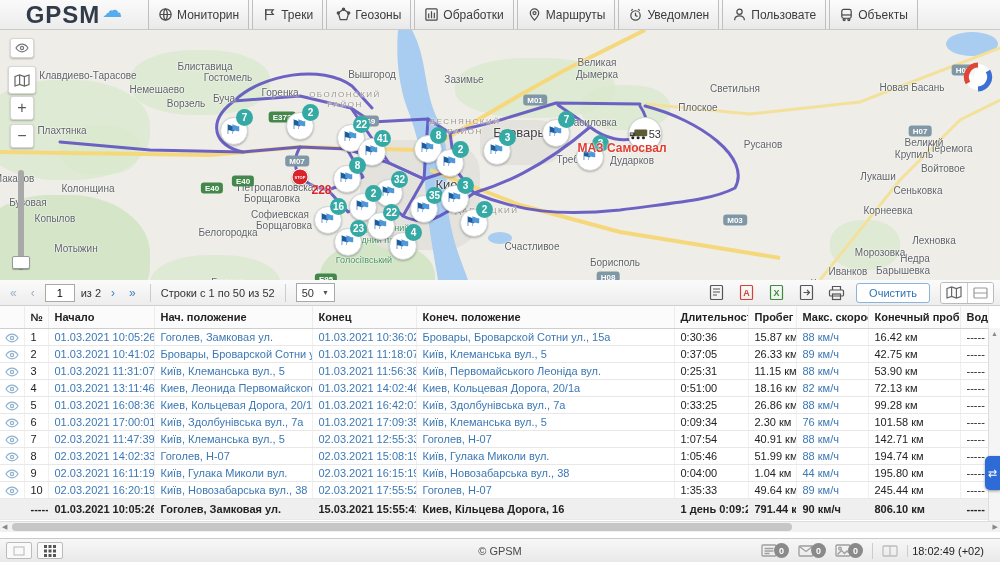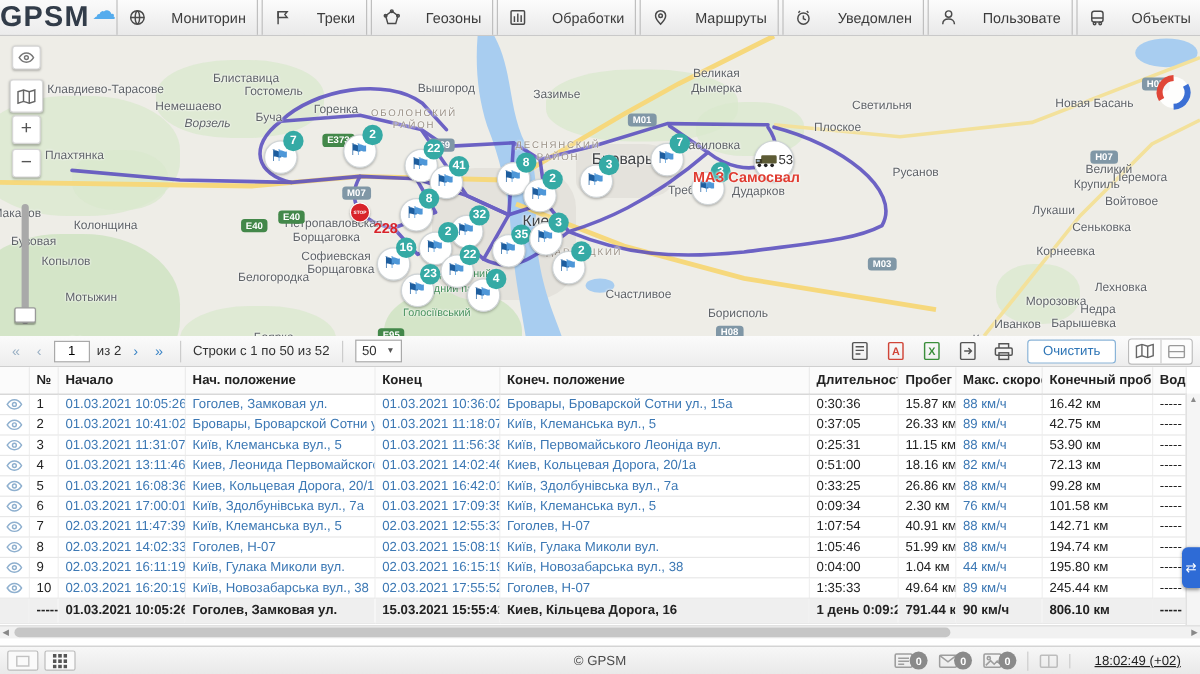--- a/index.html
+++ b/index.html
@@ -6,21 +6,21 @@
   html,body { width:1000px; height:562px; overflow:hidden; }
   body { font-family:"Liberation Sans", sans-serif; font-size:11px; color:#333; background:#fff; position:relative; }
   svg { display:block; }
 
   
   .nav { position:absolute; left:0; top:0; width:1000px; height:30px; background:linear-gradient(#fafafa,#ececec); border-bottom:1px solid #c9c9c9; display:flex; align-items:stretch; }
   .logo { width:148px; display:flex; align-items:center; justify-content:center; gap:2px; }
   .logo-text { font-size:24px; font-weight:800; letter-spacing:1px; color:#323c49; line-height:1; }
   .logo-cloud { color:#55aced; font-size:20px; line-height:1; margin-top:-9px; }
   .tabs { display:flex; align-items:stretch; flex:1; }
-  .tab { display:flex; align-items:center; gap:21px; padding:0 9px; border-left:1px solid #bfbfbf; border-right:1px solid #bfbfbf; margin-right:3px; background:linear-gradient(#fcfcfc,#e9e9e9); color:#3c3c3c; font-size:12px; white-space:nowrap; overflow:hidden; cursor:pointer; }
+  .tab { display:flex; align-items:center; gap:4px; padding:0 9px; border-left:1px solid #bfbfbf; border-right:1px solid #bfbfbf; margin-right:3px; background:linear-gradient(#fcfcfc,#e9e9e9); color:#3c3c3c; font-size:12px; white-space:nowrap; overflow:hidden; cursor:pointer; }
   .tab svg { stroke:#4a4a4a; flex:0 0 auto; }
   .tab.active { background:var(--c-accent,#2196d3); color:#fff; border-color:#1b7fb4; }
   .tab.active svg { stroke:#fff; }
 
   
   .map { position:absolute; left:0; top:30px; width:1000px; height:250px; background:#eeede7; overflow:hidden; }
   .patch { position:absolute; background:#d9e8cd; border-radius:45%; opacity:.75; }
   .patch.dark { background:#cbe2bd; }
   .urban { position:absolute; background:#e4e2dc; border-radius:30%; }
   .map-svg { position:absolute; left:0; top:0; }
@@ -79,21 +79,21 @@
   .tv-float { position:absolute; right:0; top:150px; width:15px; height:34px; background:#2e6bd6; border-radius:5px 0 0 5px; color:#fff; display:flex; align-items:center; justify-content:center; font-size:11px; box-shadow:0 1px 3px rgba(0,0,0,.4); cursor:pointer; }
 
   
   .statusbar { position:absolute; left:0; top:538px; width:1000px; height:24px; background:linear-gradient(#f7f7f7,#e9e9e9); border-top:1px solid #cacaca; display:flex; align-items:center; padding:0 6px; }
   .sb-btn { width:26px; height:17px; border:1px solid #bbb; background:#fafafa; border-radius:2px; margin-right:5px; display:flex; align-items:center; justify-content:center; cursor:pointer; }
   .sb-center { position:absolute; left:0; right:0; text-align:center; color:#4a4a4a; pointer-events:none; }
   .sb-right { margin-left:auto; display:flex; align-items:center; gap:9px; }
   .badge { min-width:15px; height:15px; background:#8a8a8a; color:#fff; border-radius:8px; font-size:9px; font-weight:bold; display:flex; align-items:center; justify-content:center; padding:0 3px; margin-left:-3px; }
   .sb-group { display:flex; align-items:center; cursor:pointer; }
   .sb-sep { width:1px; height:16px; background:#ccc; }
-  .sb-time { border-left:1px solid #ccc; padding:0 10px 0 20px; color:#222;text-decoration:underline; }
+  .sb-time { border-left:1px solid #ccc; padding:0 10px 0 4px; color:#222; }
 </style>
 </head>
 <body>
 
 <div class="nav">
   <div class="logo">
     <span class="logo-text">GPSM</span>
     <span class="logo-cloud">☁</span>
   </div>
   <div class="tabs">
@@ -196,21 +196,21 @@
       <path d="M328,160 C300,155 288,138 300,117"></path>
       <path d="M428,89 L424,149 M450,103 L455,139"></path>
     </g>
   </svg>
 
   <div>
       <span class="lbl town" style="left: 88px; top: 45px;">Клавдиево-Тарасове</span>
       <span class="lbl town" style="left: 205px; top: 36px;">Блиставица</span>
       <span class="lbl town" style="left: 228px; top: 47px;">Гостомель</span>
       <span class="lbl town" style="left: 157px; top: 59px;">Немешаево</span>
-      <span class="lbl town" style="left: 173px; top: 73px; font-style: italic;">Ворзель</span>
+      <span class="lbl town" style="left: 186px; top: 73px;">Ворзель</span>
       <span class="lbl town" style="left: 224px; top: 68px;">Буча</span>
       <span class="lbl town" style="left: 280px; top: 62px;">Горенка</span>
       <span class="lbl town" style="left: 372px; top: 44px;">Вышгород</span>
       <span class="lbl town" style="left: 464px; top: 49px;">Зазимье</span>
       <span class="lbl town" style="left: 597px; top: 32px;">Великая</span>
       <span class="lbl town" style="left: 597px; top: 44px; text-align: center;">Дымерка</span>
       <span class="lbl town" style="left: 735px; top: 58px;">Светильня</span>
       <span class="lbl town" style="left: 698px; top: 77px;">Плоское</span>
       <span class="lbl town" style="left: 912px; top: 57px;">Новая Басань</span>
       <span class="lbl town" style="left: 592px; top: 92px;">Василовка</span>

